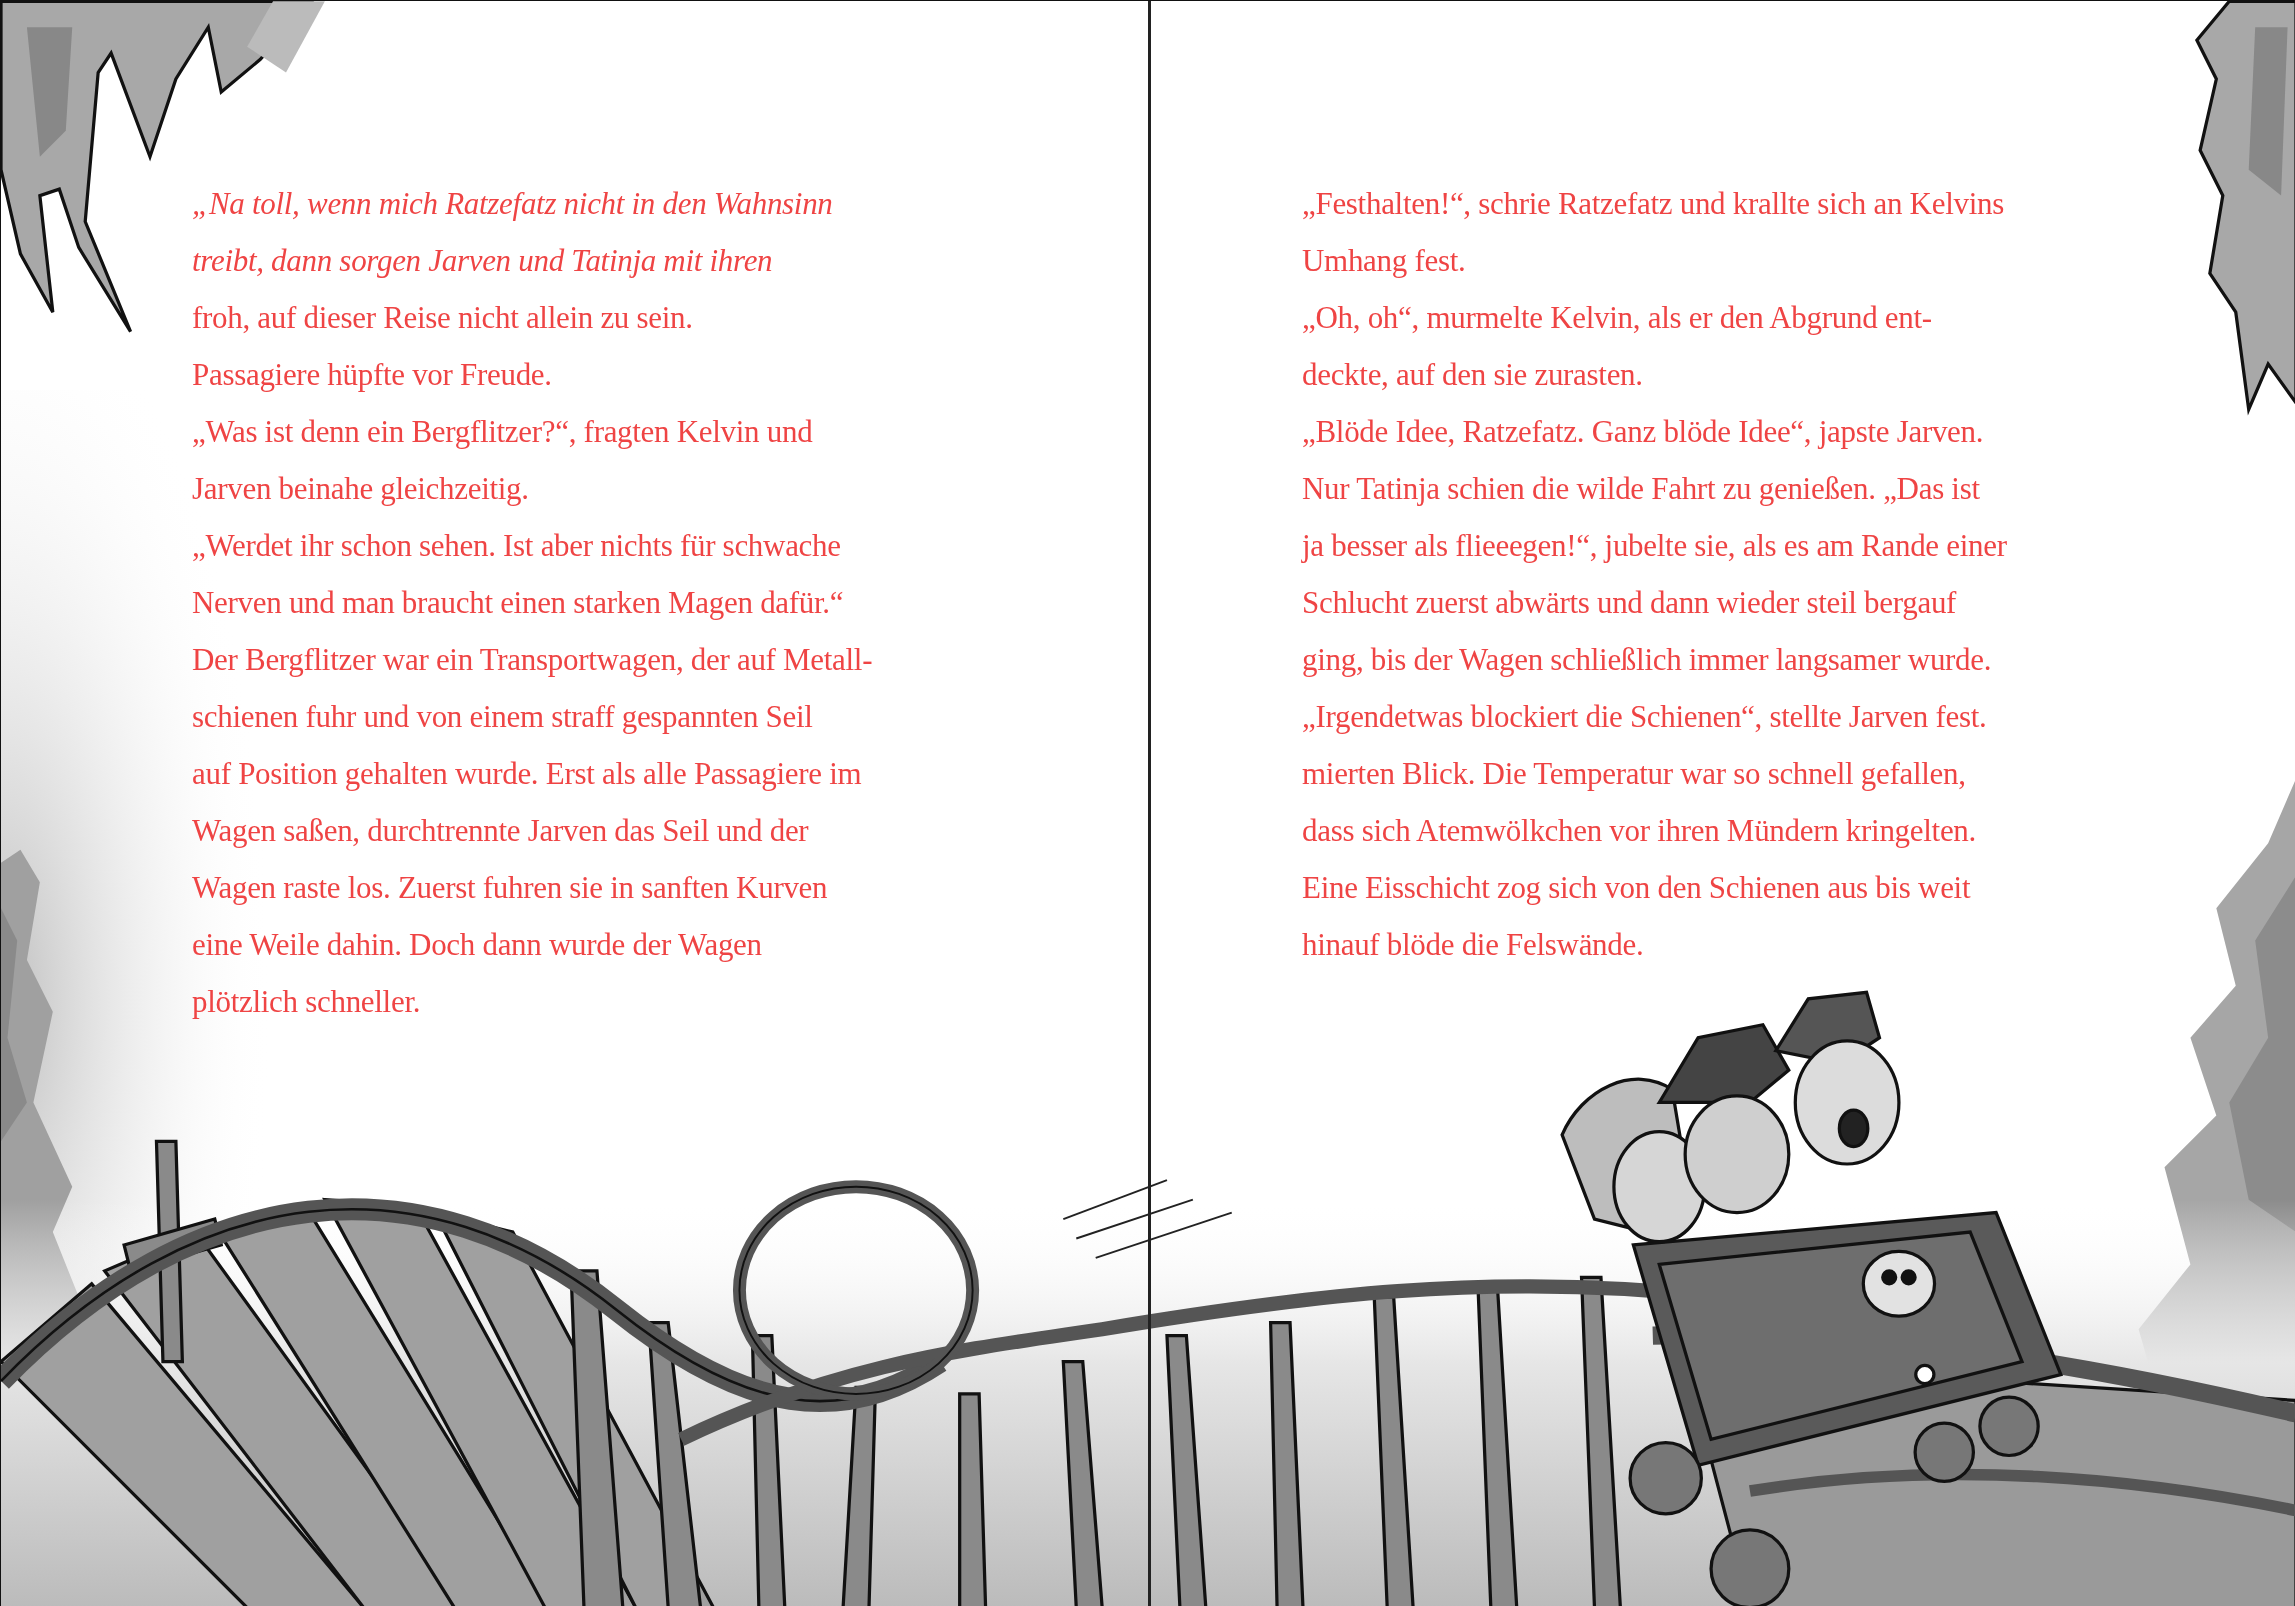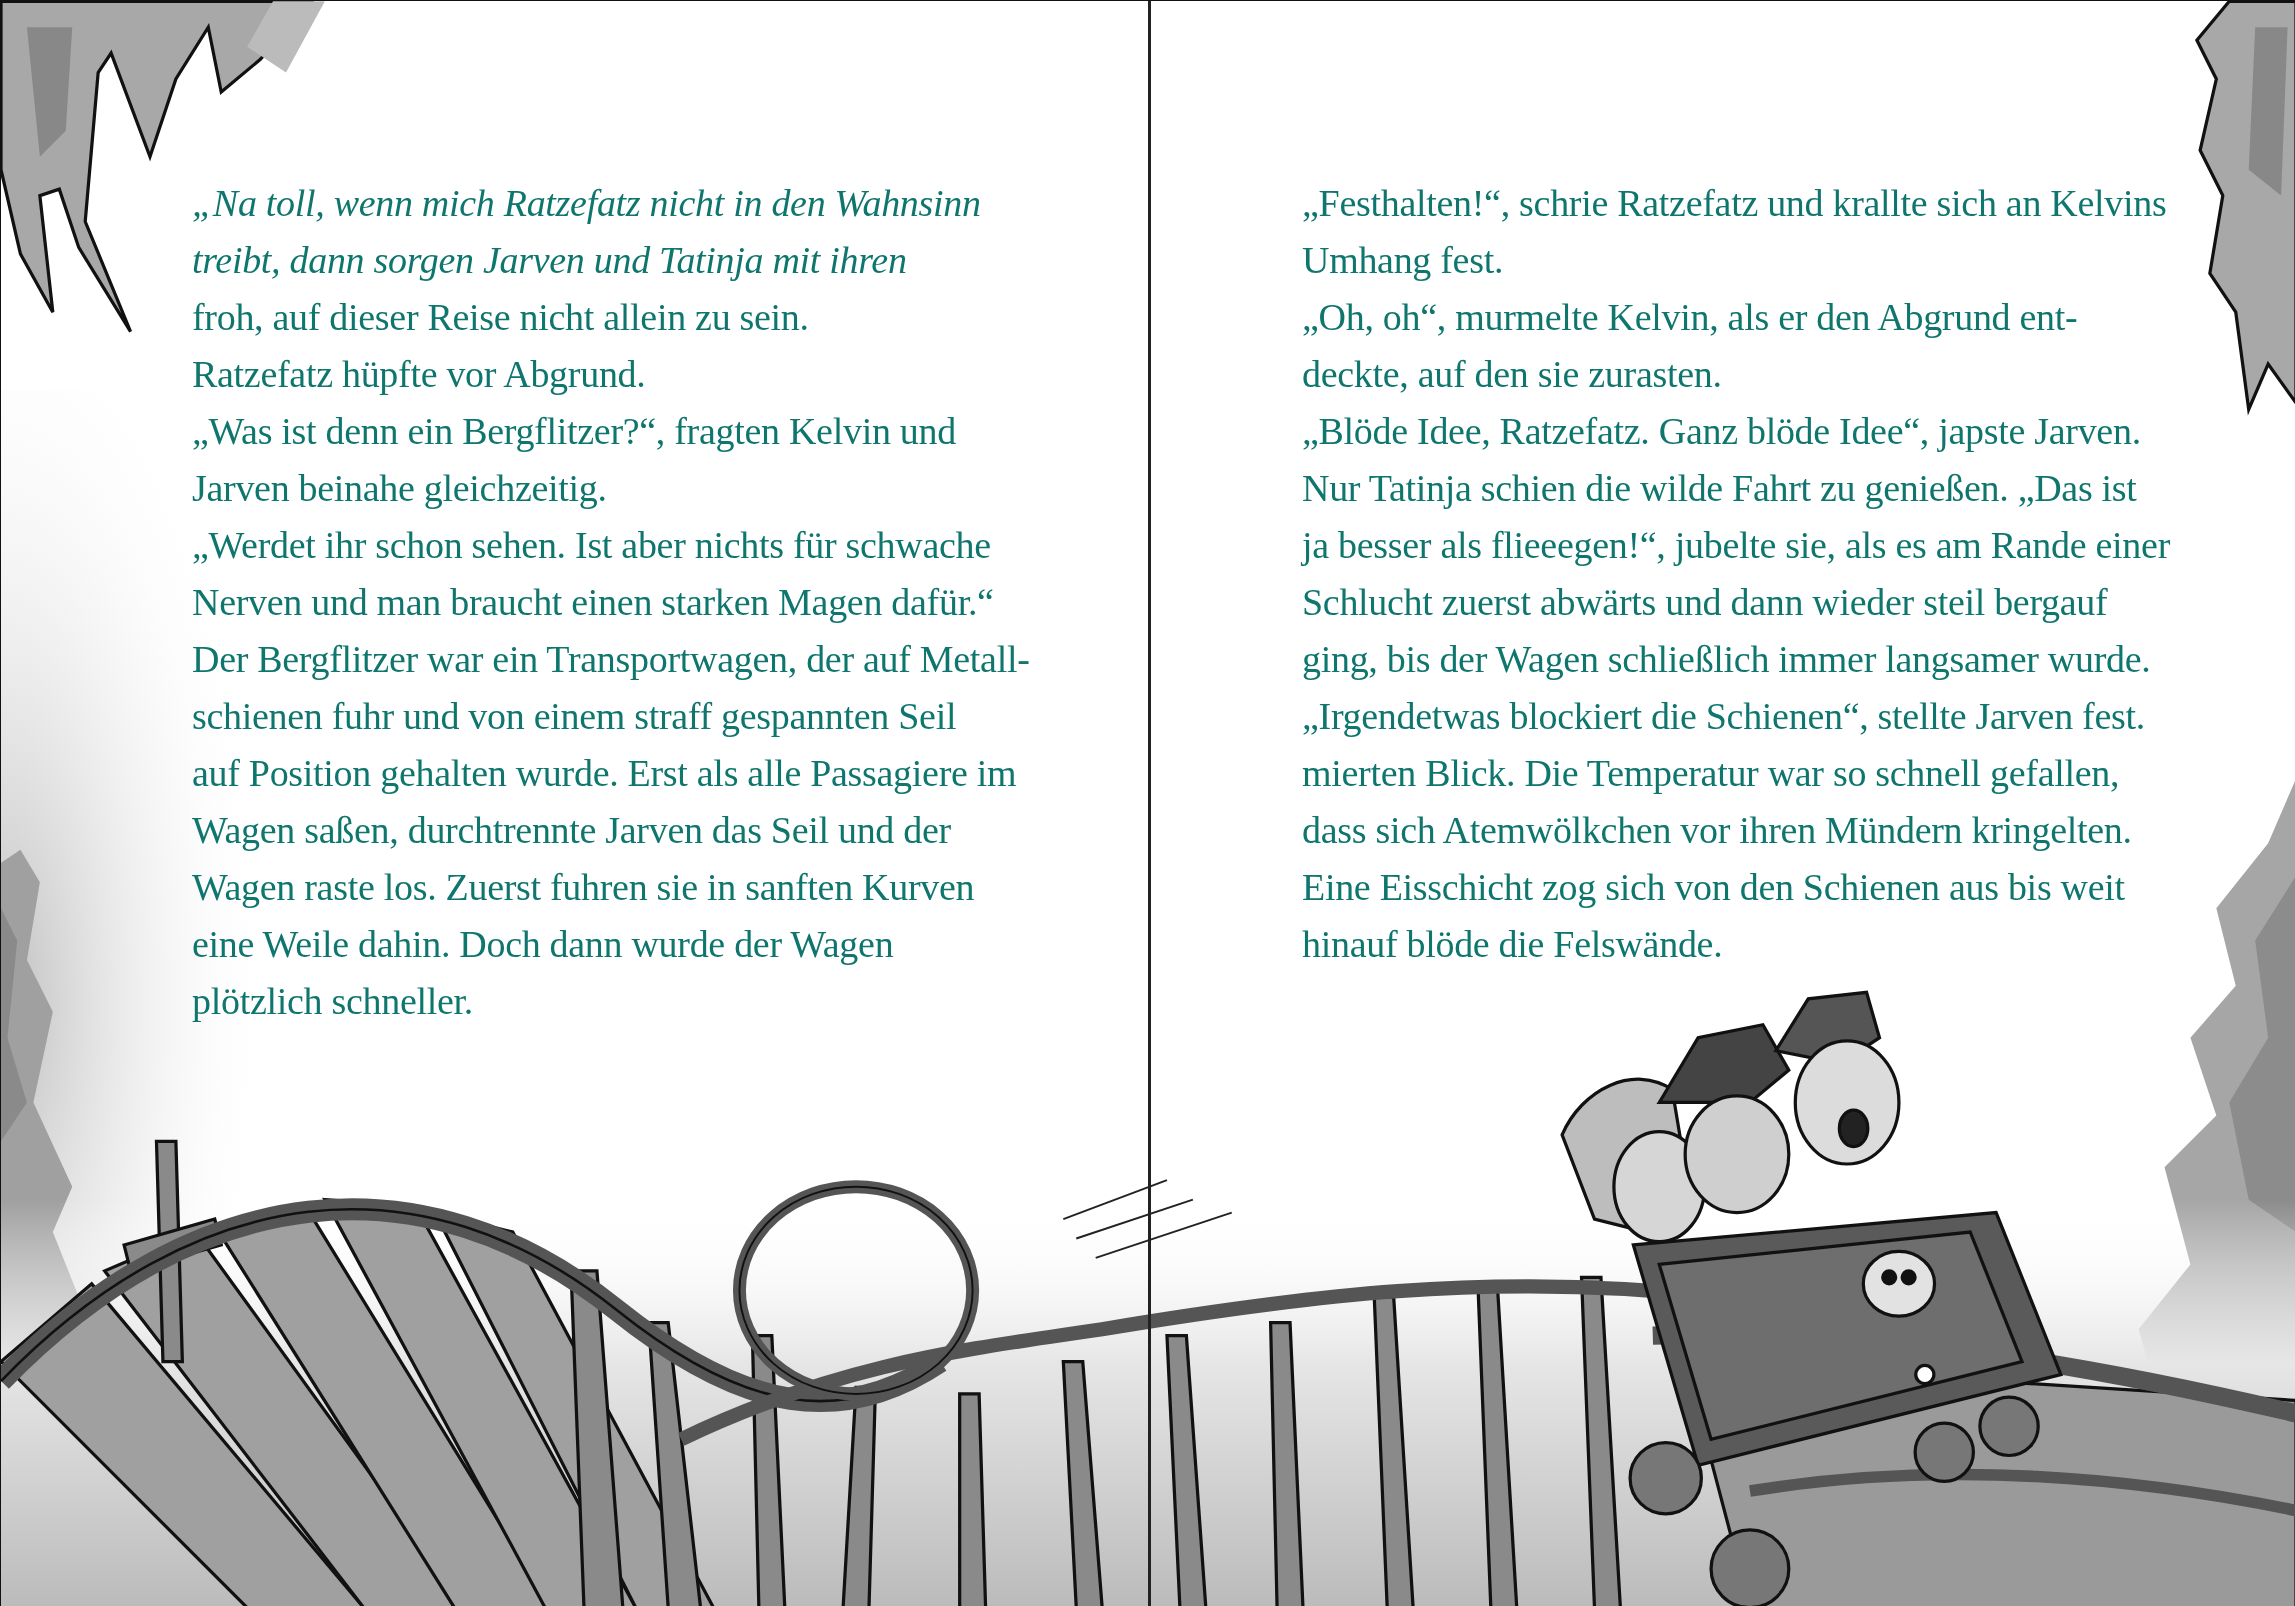--- a/index.html
+++ b/index.html
@@ -13,23 +13,23 @@
     border-bottom: 1.9px solid #111;
   }
   .gutter {
     position: absolute; left: 1147px; top: 0; width: 2.6px; height: 1607px;
     background: #222;
   }
   .illustration { position: absolute; left: 0; top: 0; width: 2295px; height: 1607px; }
   .page-text {
     position: absolute;
     font-family: "Liberation Serif", "DejaVu Serif", serif;
-    font-size: 38px;
+    font-size: 31px;
     line-height: 57px;
-    color: #0f766e;
+    color: #ef4444;
     white-space: nowrap;
     letter-spacing: -0.3px;
   }
   .page-text .line { display: block; height: 57px; }
   .left-text { left: 191px; top: 174px; }
   .right-text { left: 1301px; top: 174px; }
   .it { font-style: italic; }
 </style>
 </head>
 <body>
@@ -143,21 +143,21 @@
       <circle cx="2945" cy="1970" r="10" fill="#111"></circle>
     </g>
   </svg>
 
   <div class="gutter"></div>
 
   <div class="page-text left-text">
     <span class="line"><span class="it">„Na toll, wenn mich Ratzefatz nicht in den Wahnsinn</span><span></span></span>
     <span class="line"><span class="it">treibt, dann sorgen Jarven und Tatinja mit ihren</span><span></span></span>
     <span class="line"><span class="it"></span><span>froh, auf dieser Reise nicht allein zu sein.</span></span>
-    <span class="line"><span class="it"></span><span>Ratzefatz hüpfte vor Abgrund.</span></span>
+    <span class="line"><span class="it"></span><span>Passagiere hüpfte vor Freude.</span></span>
     <span class="line"><span class="it"></span><span>„Was ist denn ein Bergflitzer?“, fragten Kelvin und</span></span>
     <span class="line"><span class="it"></span><span>Jarven beinahe gleichzeitig.</span></span>
     <span class="line"><span class="it"></span><span>„Werdet ihr schon sehen. Ist aber nichts für schwache</span></span>
     <span class="line"><span class="it"></span><span>Nerven und man braucht einen starken Magen dafür.“</span></span>
     <span class="line"><span class="it"></span><span>Der Bergflitzer war ein Transportwagen, der auf Metall-</span></span>
     <span class="line"><span class="it"></span><span>schienen fuhr und von einem straff gespannten Seil</span></span>
     <span class="line"><span class="it"></span><span>auf Position gehalten wurde. Erst als alle Passagiere im</span></span>
     <span class="line"><span class="it"></span><span>Wagen saßen, durchtrennte Jarven das Seil und der</span></span>
     <span class="line"><span class="it"></span><span>Wagen raste los. Zuerst fuhren sie in sanften Kurven</span></span>
     <span class="line"><span class="it"></span><span>eine Weile dahin. Doch dann wurde der Wagen</span></span>

